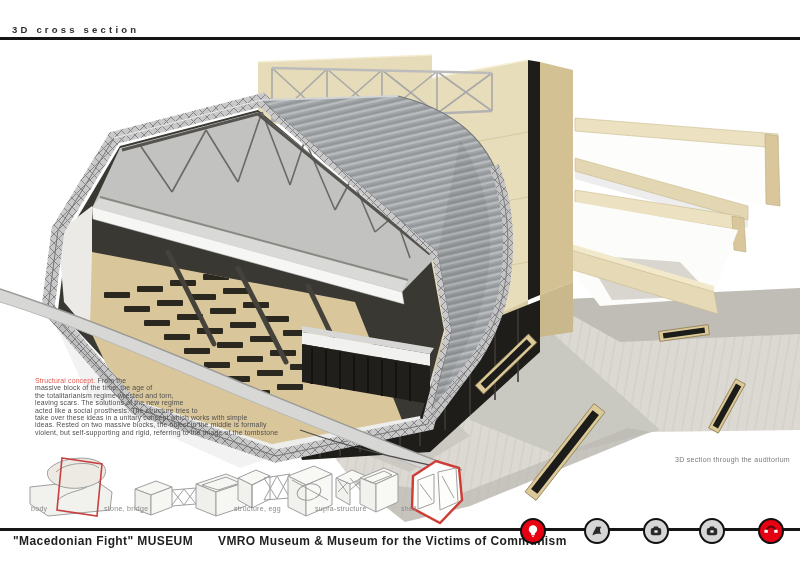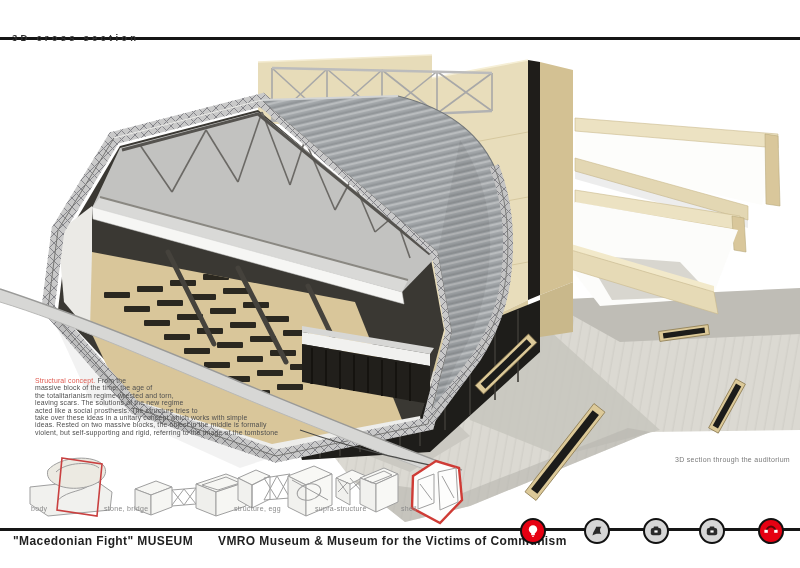--- a/index.html
+++ b/index.html
@@ -1,20 +1,20 @@
 <!DOCTYPE html>
 <html><head>
 <meta charset="utf-8">
 <style>
   html,body{margin:0;padding:0;background:#888;}
   .page{width:800px;height:568px;position:relative;background:#ffffff;overflow:hidden;
         font-family:"Liberation Sans", sans-serif; margin:0 auto;}
   .scene{position:absolute;left:0;top:0;z-index:1;}
   
-  .header-title{position:absolute;left:12px;top:32px;font-size:9.5px;font-weight:bold;
+  .header-title{position:absolute;left:12px;top:24px;font-size:9.5px;font-weight:bold;
      letter-spacing:3.2px;color:#2e2e2e;z-index:3;}
   .header-rule{position:absolute;left:0;top:37px;width:800px;height:3px;background:#151515;z-index:2;}
   
   .annotation{position:absolute;left:35px;top:377px;z-index:3;font-size:6.9px;line-height:7.4px;
      color:#4f4f4f;letter-spacing:.15px;white-space:nowrap;}
   .annotation .red{color:#e05a50;}
   
   .diag-label{position:absolute;z-index:4;font-size:7px;color:#8a8a8a;letter-spacing:.3px;white-space:nowrap;}
   
   .caption{position:absolute;right:10px;top:456px;z-index:3;font-size:7px;color:#7a7a7a;letter-spacing:.3px;}

